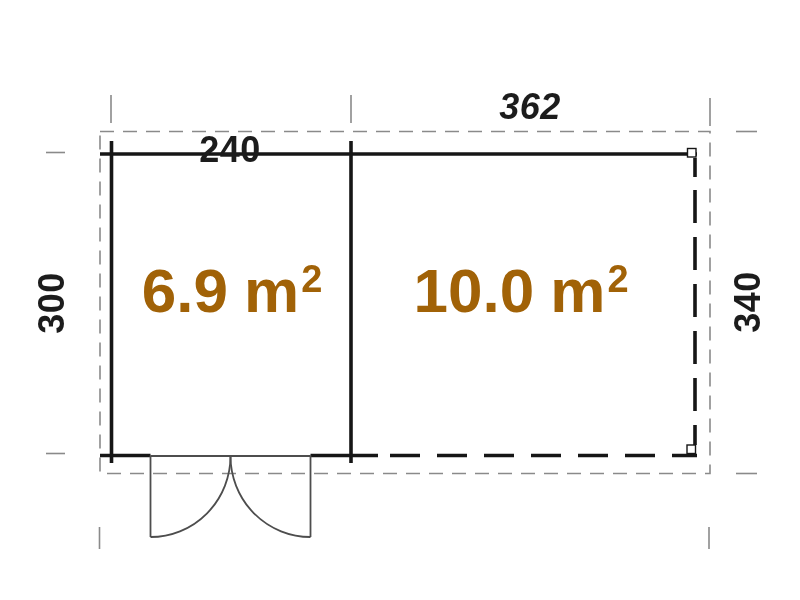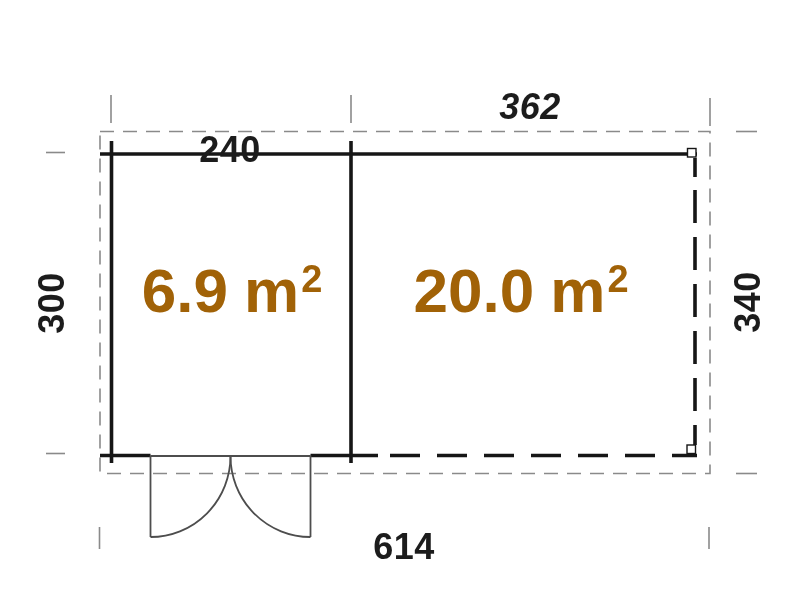--- a/index.html
+++ b/index.html
@@ -105,23 +105,22 @@
   </svg>
 
   <div class="dim" style="left:230px; top:107px;margin-top:43px;">240</div>
 
   <div class="dim" style="left:530px; top:107px;font-style:italic;">362</div>
 
   <div class="dim vertical" style="left:52px; top:303px;">300</div>
 
   <div class="dim vertical" style="left:748px; top:302px;">340</div>
 
-  <div class="dim" style="left:404px; top:547px;">614</div>
 
   <div class="room-label" style="left:232px; top:291px;">
     <span>6.9</span><span class="unit">m</span><sup>2</sup>
   </div>
 
   <div class="room-label" style="left:521px; top:291px;">
-    <span>20.0</span><span class="unit">m</span><sup>2</sup>
+    <span>10.0</span><span class="unit">m</span><sup>2</sup>
   </div>
 
 </div>
 
 </body></html>

